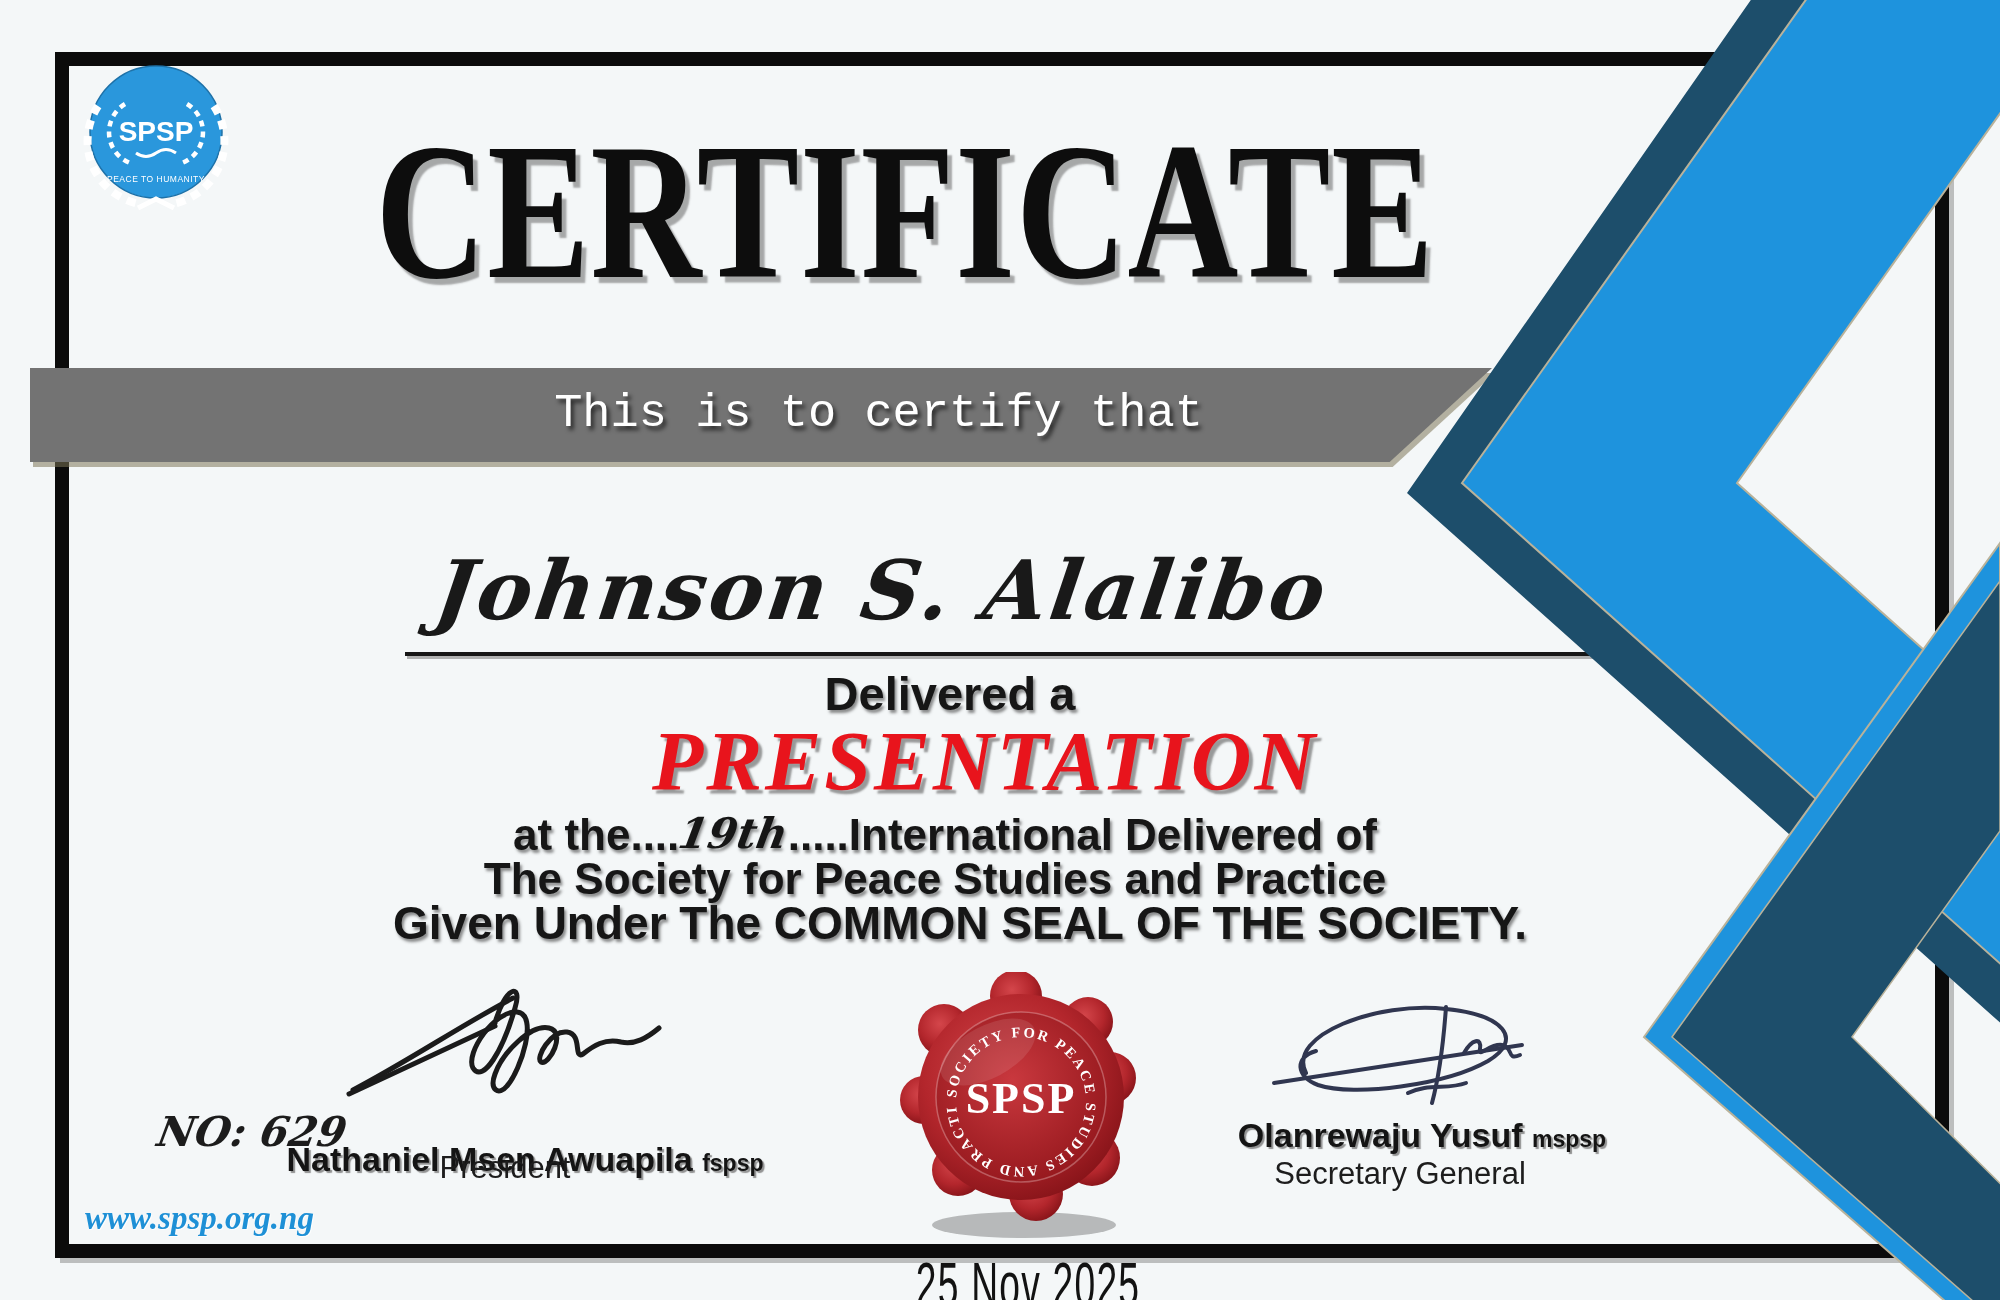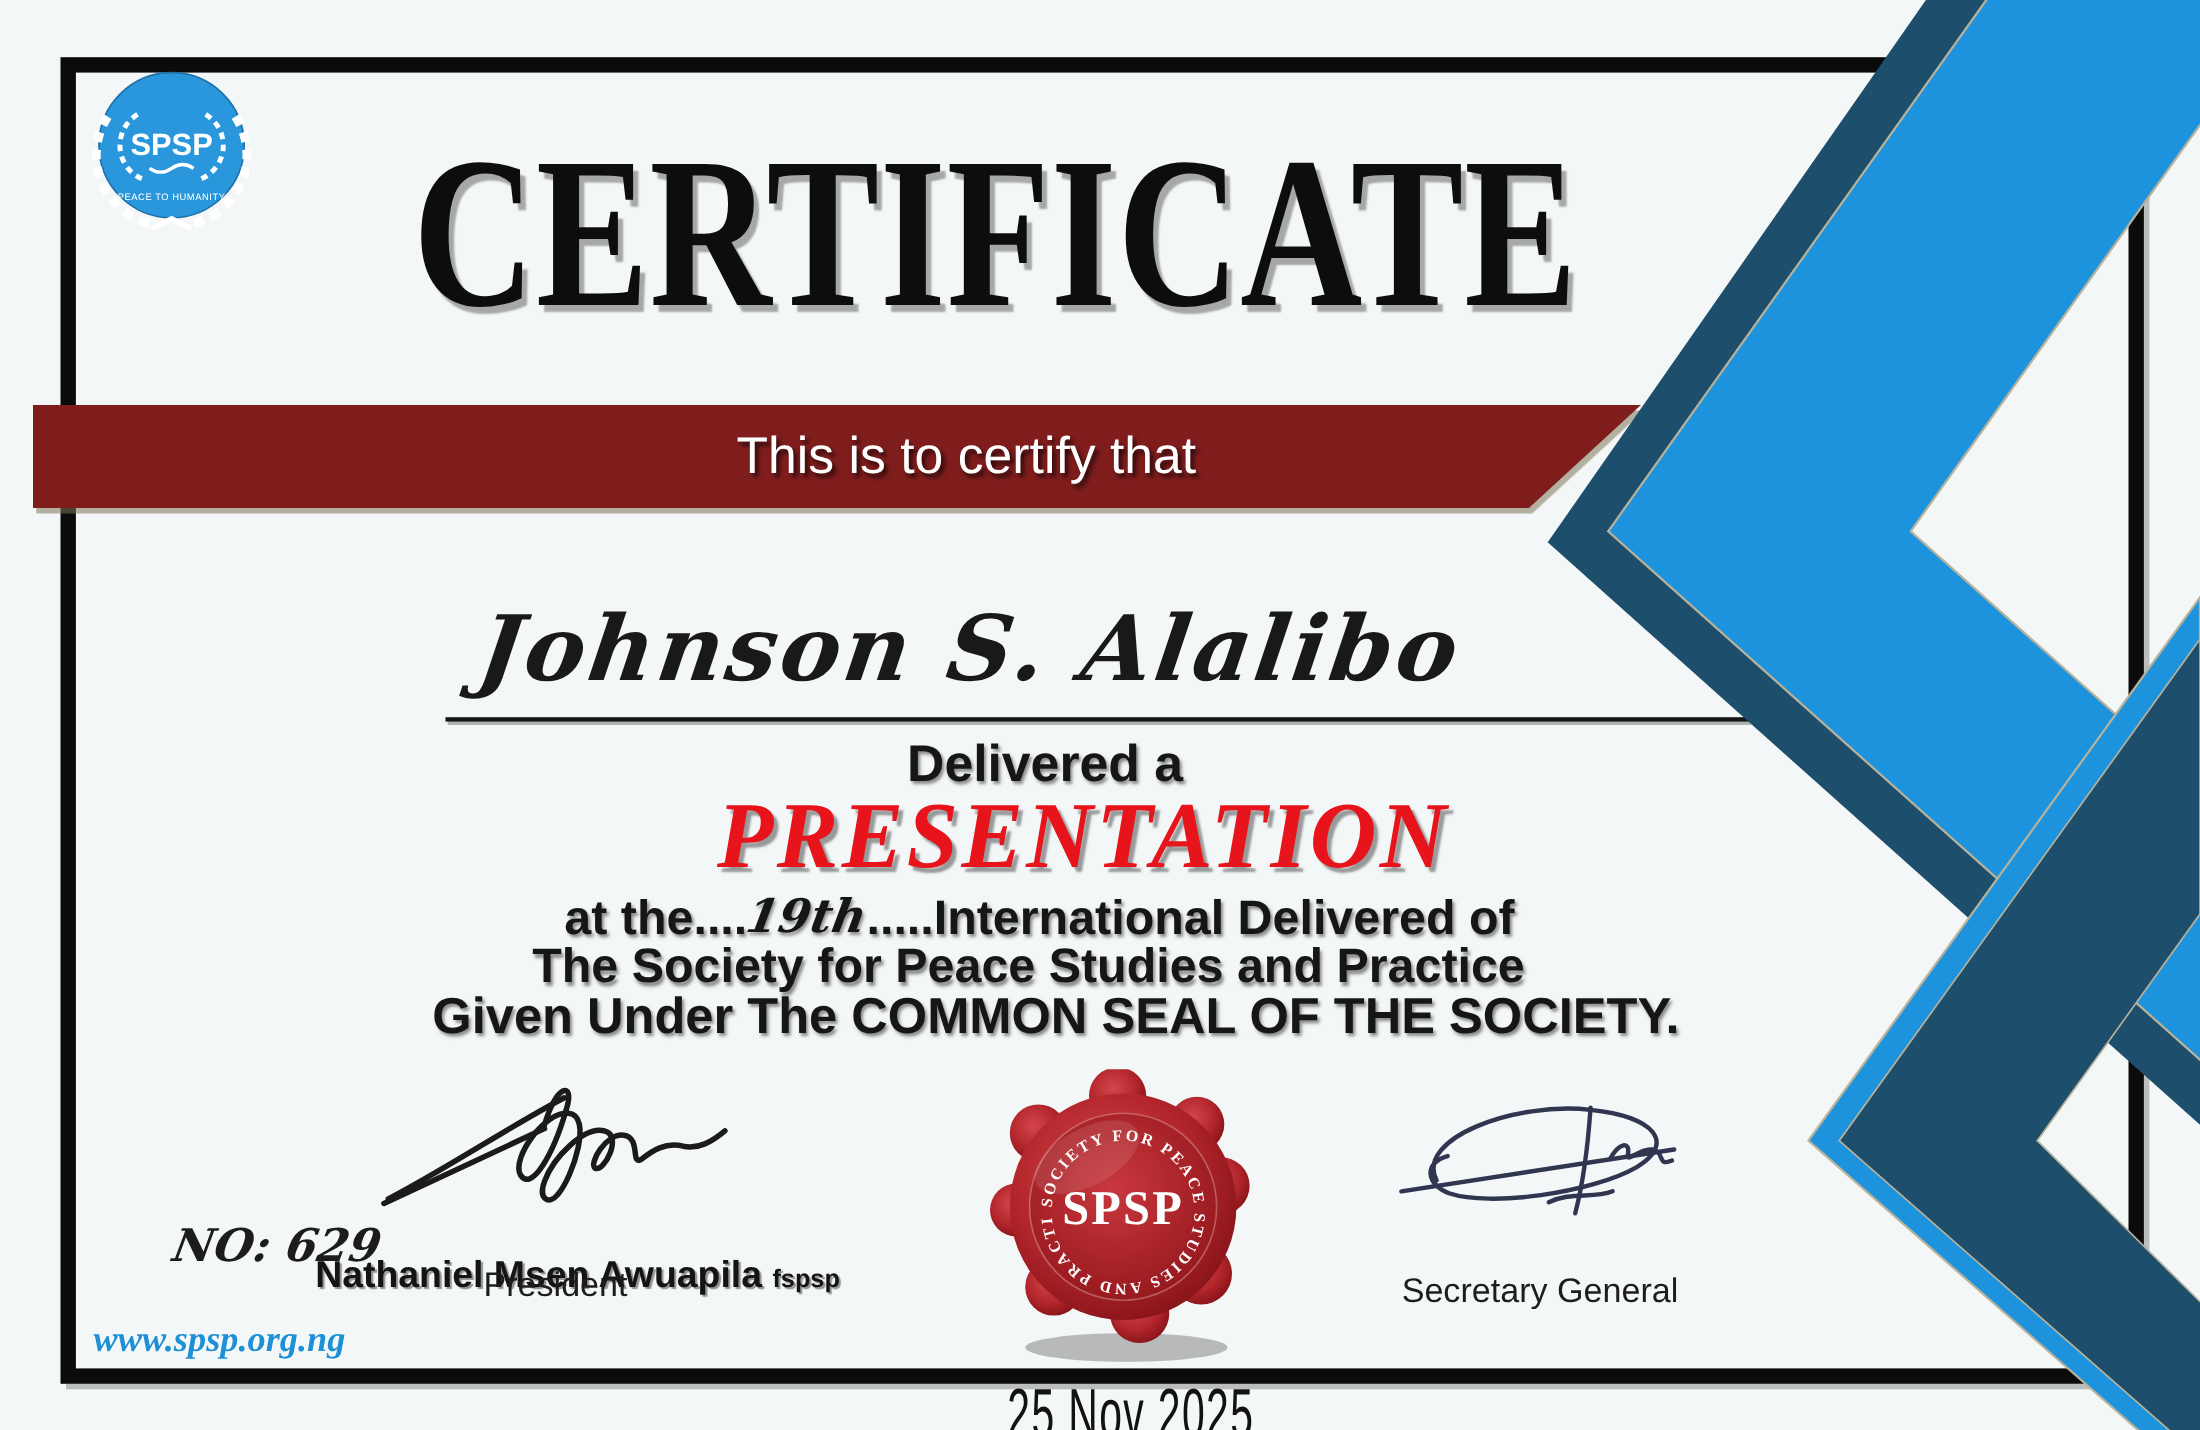--- a/index.html
+++ b/index.html
@@ -30,24 +30,24 @@
     font-size:192px;line-height:200px;color:#0d0d0d;letter-spacing:1px;
     transform:translateX(-50%) scaleX(.80) scaleY(1.02);
     text-shadow:6px 6px 2px rgba(70,70,70,.45);
   }
   
   #banner{
     left:30px;top:368px;width:1462px;height:94px;z-index:2;
     filter:drop-shadow(3px 5px 0 rgba(125,118,88,.55));
   }
   #banner .bar{
-    width:100%;height:100%;background:#7f1d1d;
+    width:100%;height:100%;background:#737373;
     clip-path:polygon(0 0,100% 0,93% 100%,0 100%);
     text-align:center;padding-left:235px;box-sizing:border-box;
-    font-family:Liberation Sans, sans-serif;font-size:47px;line-height:92px;color:#ffffff;
+    font-family:Liberation Mono, monospace;font-size:47px;line-height:92px;color:#ffffff;
     text-shadow:3px 4px 4px rgba(0,0,0,.65);
   }
   
   #name{
     left:882px;top:542px;z-index:3;white-space:nowrap;
     font-family:"DejaVu Serif",serif;font-style:italic;font-weight:bold;
     font-size:82px;color:#191919;letter-spacing:3px;
     transform:translateX(-50%) skewX(-8deg);
   }
   #name-underline{left:405px;top:652px;width:1205px;height:4px;background:#161616;
@@ -187,20 +187,21 @@
   <svg id="sig-right" class="abs" width="300" height="125" viewBox="0 0 300 125">
     <g fill="none" stroke="#303650" stroke-width="4" stroke-linecap="round">
       <path d="M38,78 C18,40 110,6 178,14 C236,20 256,44 220,66 C178,90 86,102 50,90 C28,82 26,62 48,56"></path>
       <path d="M178,12 C176,40 172,78 164,108"></path>
       <path d="M6,88 L254,50"></path>
       <path d="M196,58 C204,44 214,42 212,54 C210,64 222,48 234,50 C246,52 238,66 252,60"></path>
       <path d="M140,98 C160,88 180,95 198,88"></path>
     </g>
   </svg>
 
+  <div id="right-name" class="abs ctr signer-name"><span>Olanrewaju Yusuf</span> <span class="signer-cred">mspsp</span></div>
   <div id="right-role" class="abs ctr signer-role">Secretary General</div>
 
   <a id="website" class="abs" href="#">www.spsp.org.ng</a>
   <div id="date" class="abs">25 Nov 2025</div>
 
   <svg id="decor" class="abs" width="2000" height="1300" viewBox="0 0 2000 1300">
 
     <polygon points="1755,-6 1407,493 2333,1320 2608,1320 1682,493 2030,-6" fill="#1d4e6b"></polygon>
     <polygon points="1810,-6 1462,483 2388,1310 2663,1310 1737,483 2085,-6" fill="#1e93dd" stroke="#b9b29a" stroke-width="2"></polygon>
 

